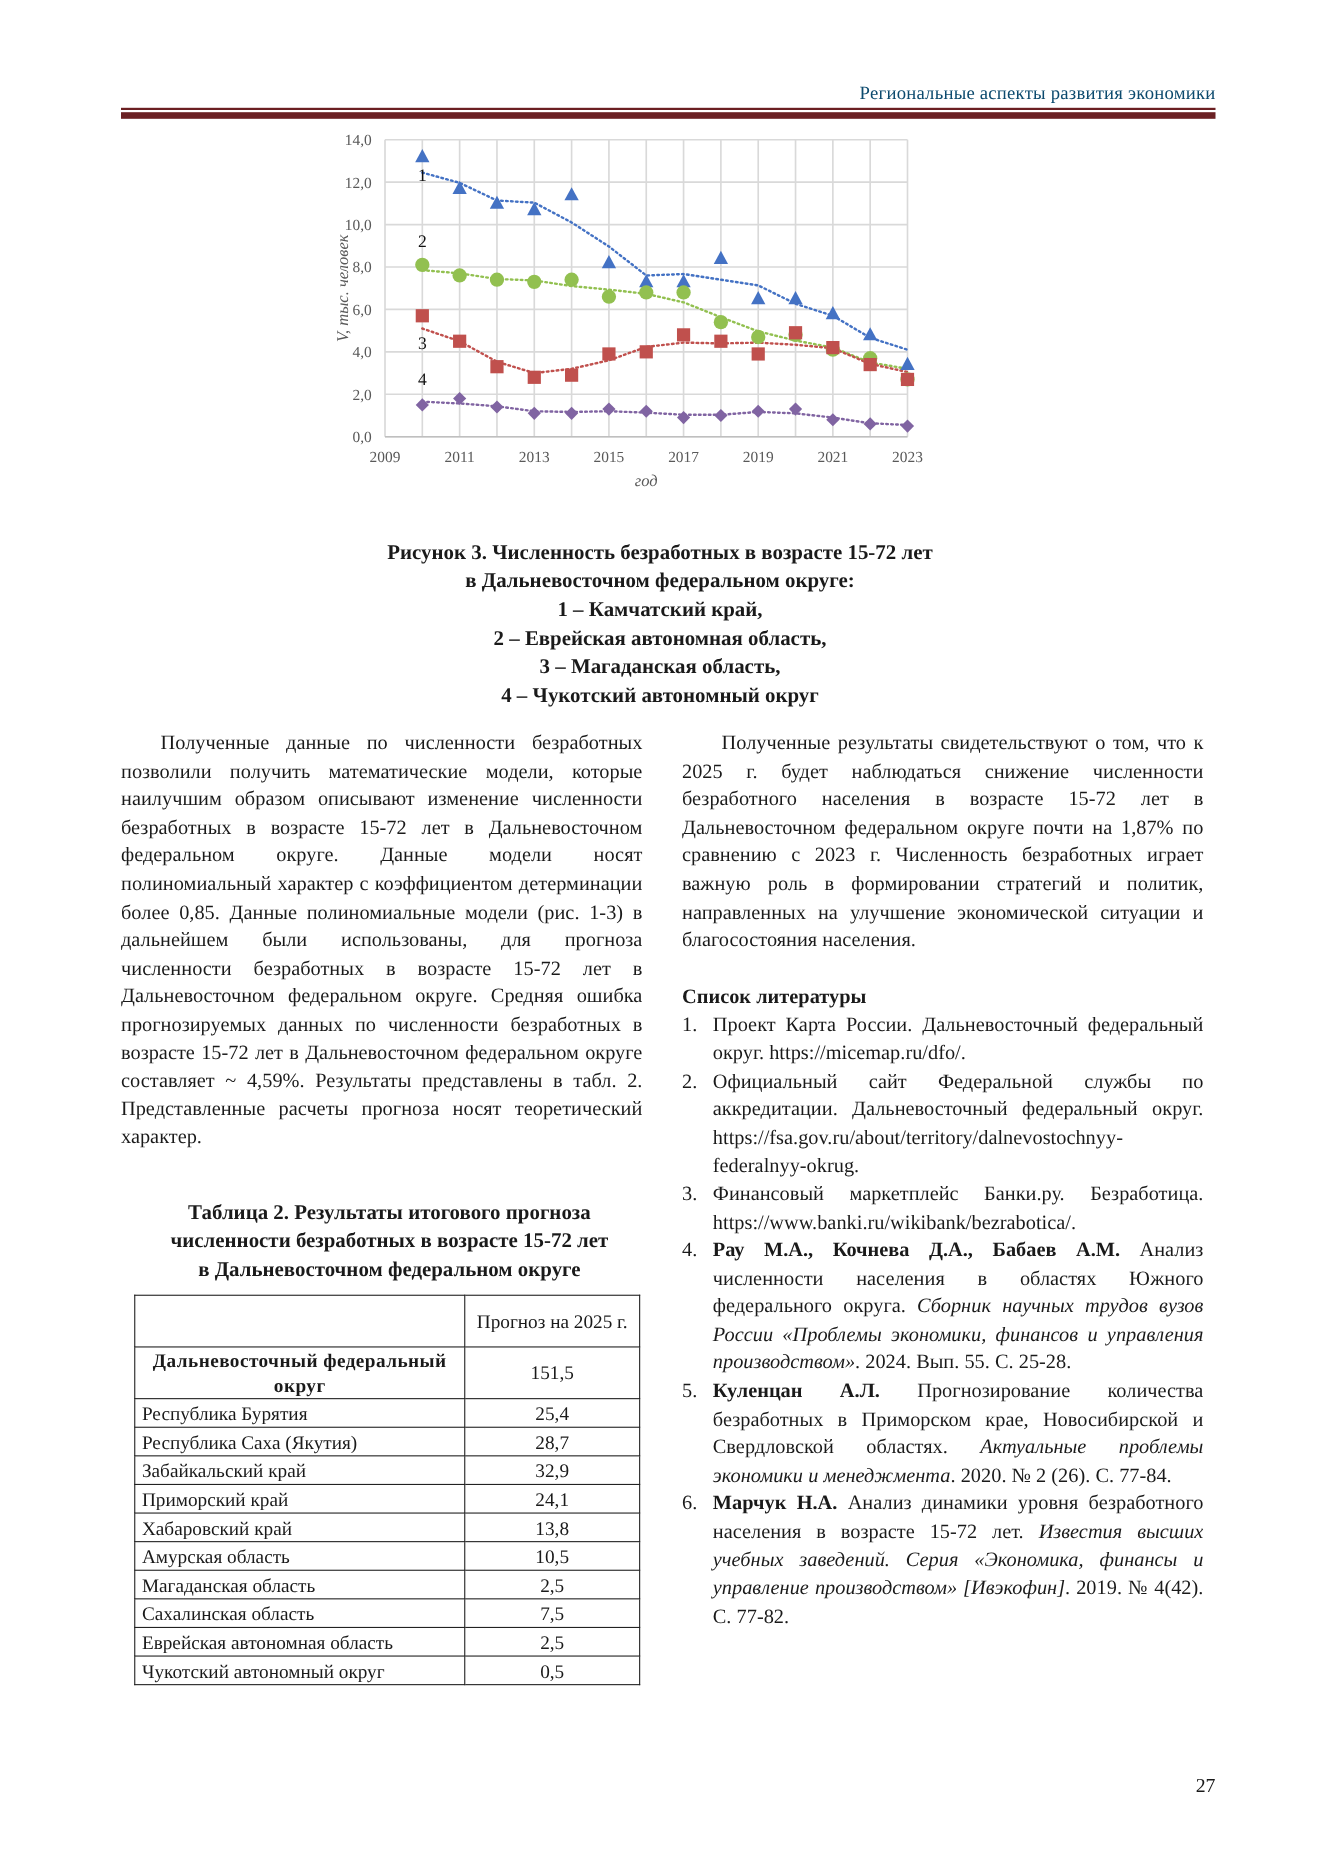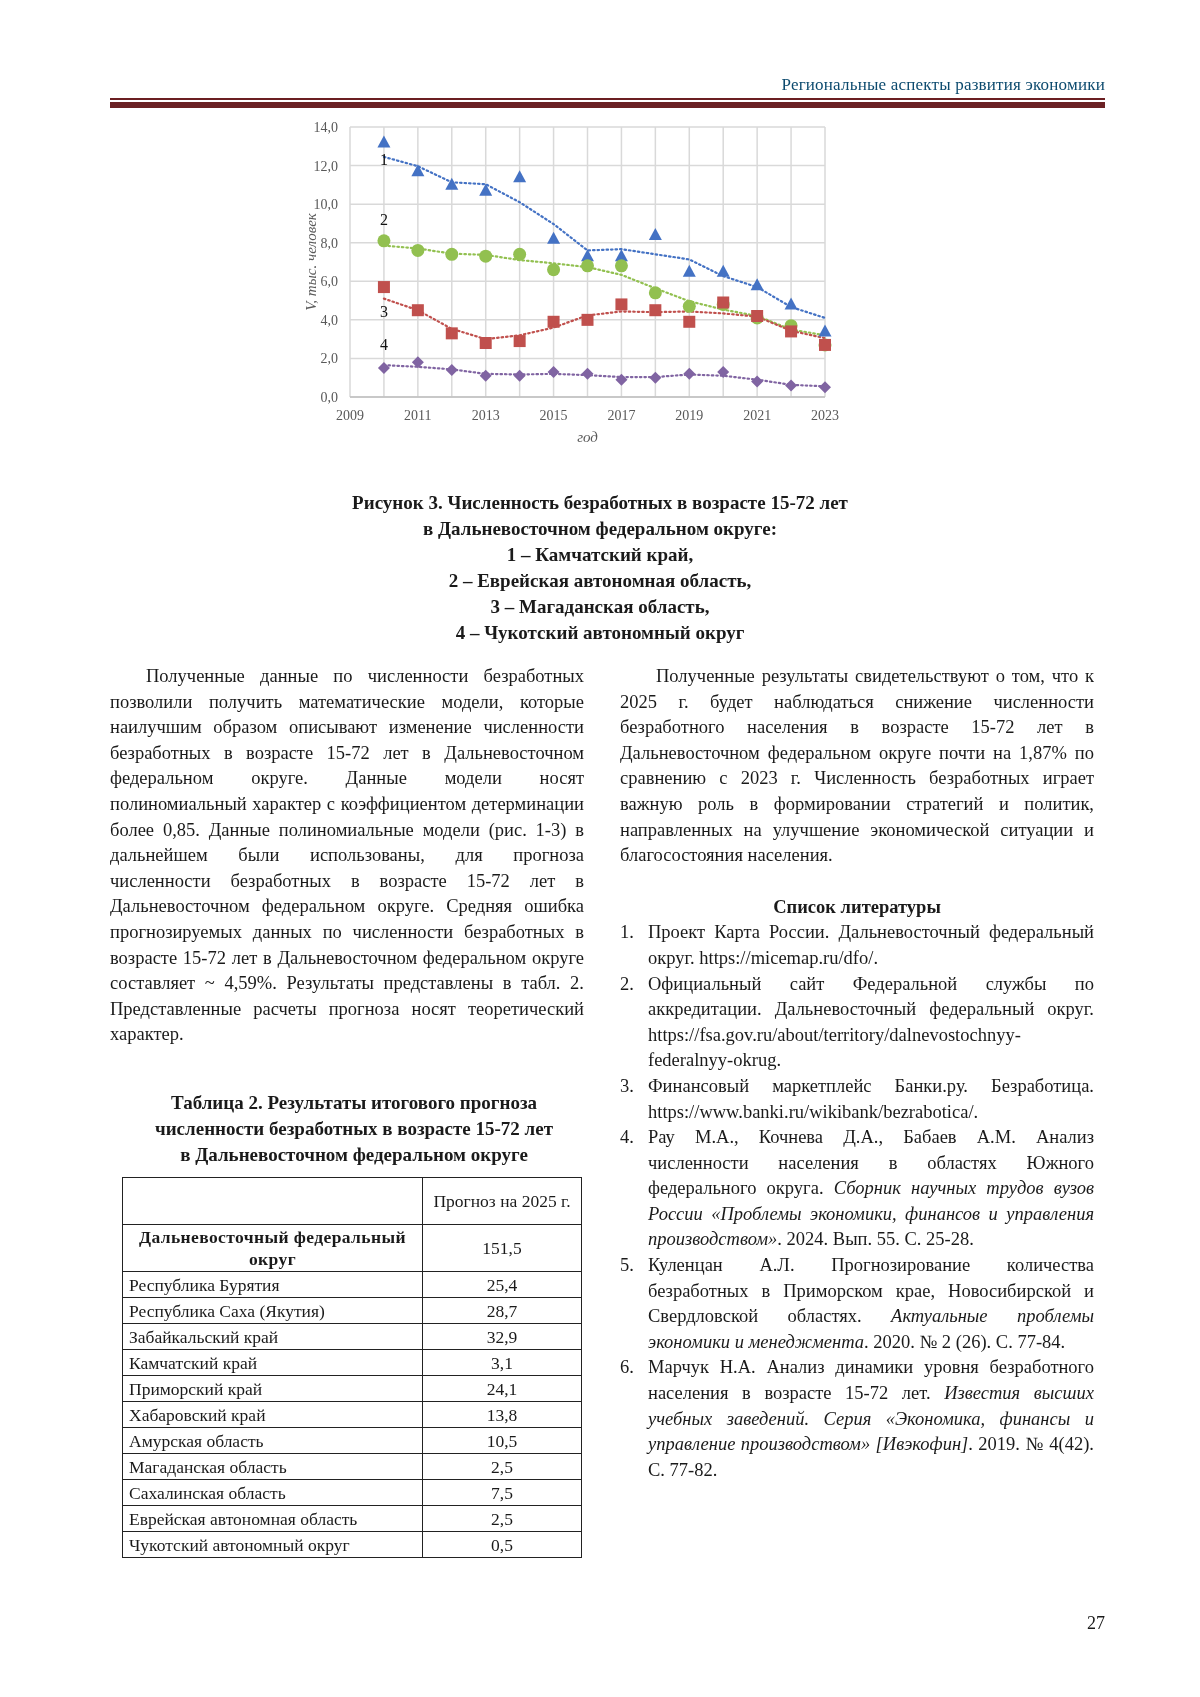--- a/index.html
+++ b/index.html
@@ -12,25 +12,25 @@
   .col { position: absolute; font-size: 18.5px; line-height: 25.6px; text-align: justify; }
   .col-left { left: 110px; width: 474px; top: 664px; }
   .col-right { left: 620px; width: 474px; top: 664px; }
   .indent { text-indent: 36px; margin: 0; }
   .table-title { position: absolute; left: 114px; width: 480px; top: 1090px; text-align: center; font-weight: bold; font-size: 19px; line-height: 26px; }
   table.forecast { position: absolute; left: 122px; top: 1177px; width: 460px; border-collapse: collapse; font-size: 17.5px; }
   table.forecast td { border: 1.5px solid #222; padding: 0 6px; height: 25px; line-height: 22px; }
   table.forecast td.val { text-align: center; width: 146px; }
   table.forecast td.head { text-align: center; height: 46px; line-height: 22px; }
   table.forecast td.bold { font-weight: bold; text-align: center; height: 46px; letter-spacing: 0.4px; }
-  .refs-title { text-align: center; font-weight: bold; margin: 0; }
+  .refs-title { text-align: left; font-weight: bold; margin: 0; }
   .ref { display: flex; margin: 0; }
   .ref .num { width: 28px; flex: none; }
   .ref .txt { flex: 1; text-align: justify; }
-  .ref b { font-weight: normal; }
+  .ref b { font-weight: bold; }
   .ref i { font-style: italic; }
   .page-num { position: absolute; right: 95px; top: 1613px; font-size: 18px; }
 </style>
 </head>
 <body>
 
 <div>
   <div class="header-title">Региональные аспекты развития экономики</div>
   <div class="rule-thin"></div>
   <div class="rule-thick"></div>
@@ -182,24 +182,20 @@
       </tr>
       <tr>
         <td>Республика Саха (Якутия)</td>
         <td class="val">28,7</td>
       </tr>
       <tr>
         <td>Забайкальский край</td>
         <td class="val">32,9</td>
       </tr>
       <tr>
-        <td>Камчатский край</td>
-        <td class="val">3,1</td>
-      </tr>
-      <tr>
         <td>Приморский край</td>
         <td class="val">24,1</td>
       </tr>
       <tr>
         <td>Хабаровский край</td>
         <td class="val">13,8</td>
       </tr>
       <tr>
         <td>Амурская область</td>
         <td class="val">10,5</td>

